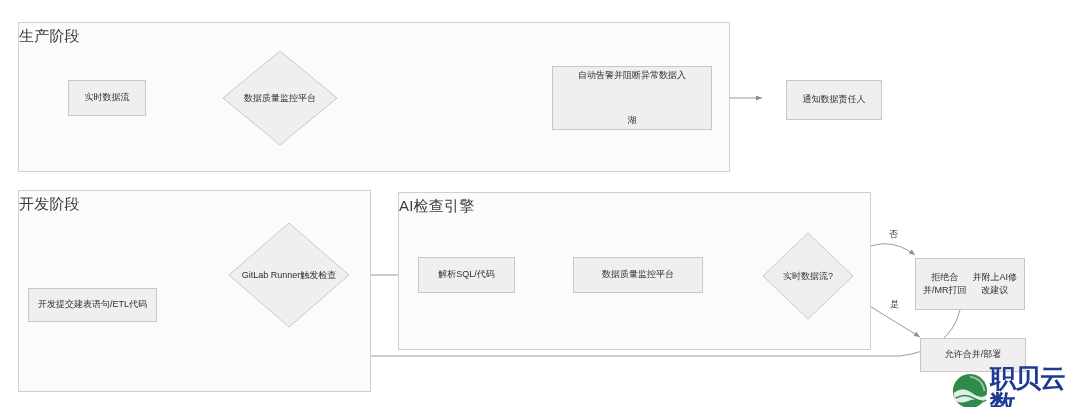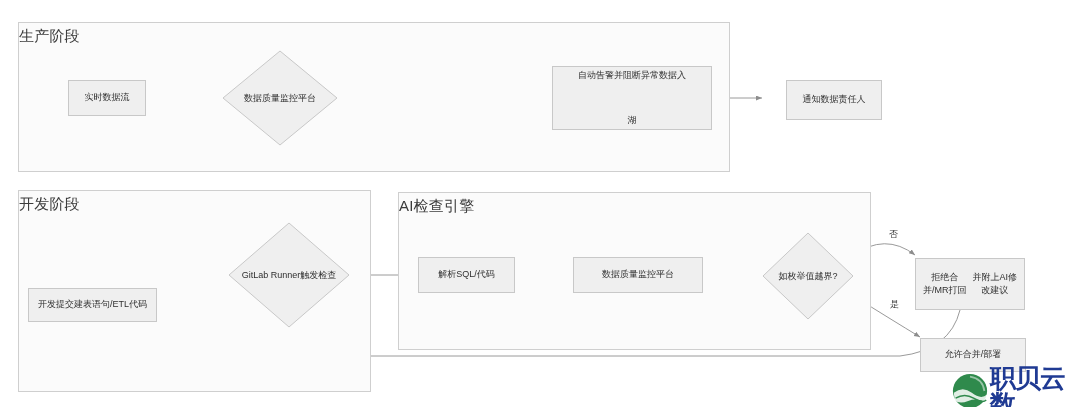--- a/index.html
+++ b/index.html
@@ -175,21 +175,21 @@
   </div>
 
   <div class="node-rect" style="left:573px; top:257px; width:130px; height:36px;">
     <span>数据质量监控平台</span>
   </div>
 
   <div class="node-diamond-wrap" style="left:762px; top:232px; width:92px; height:88px;">
     <svg class="node-diamond-shape" viewBox="0 0 92 88" preserveAspectRatio="none">
       <polygon points="46,1 91,44 46,87 1,44" fill="#efefef" stroke="#c8c8c8" stroke-width="1"></polygon>
     </svg>
-    <div class="node-diamond-label">如枚举值越界?</div>
+    <div class="node-diamond-label">实时数据流?</div>
   </div>
 
   <div class="node-rect" style="left:915px; top:258px; width:110px; height:52px; flex-direction:row;">
     <span>拒绝合并/MR打回</span>
     <span>并附上AI修改建议</span>
   </div>
 
   <div class="node-rect" style="left:920px; top:338px; width:106px; height:34px;">
     <span>允许合并/部署</span>
   </div>

